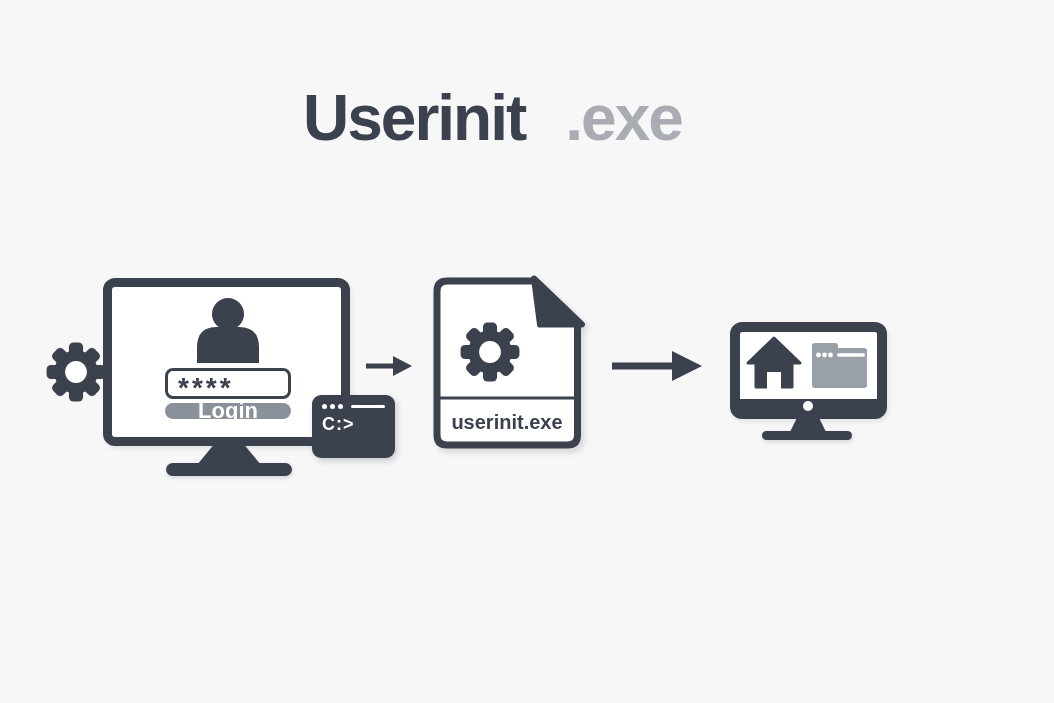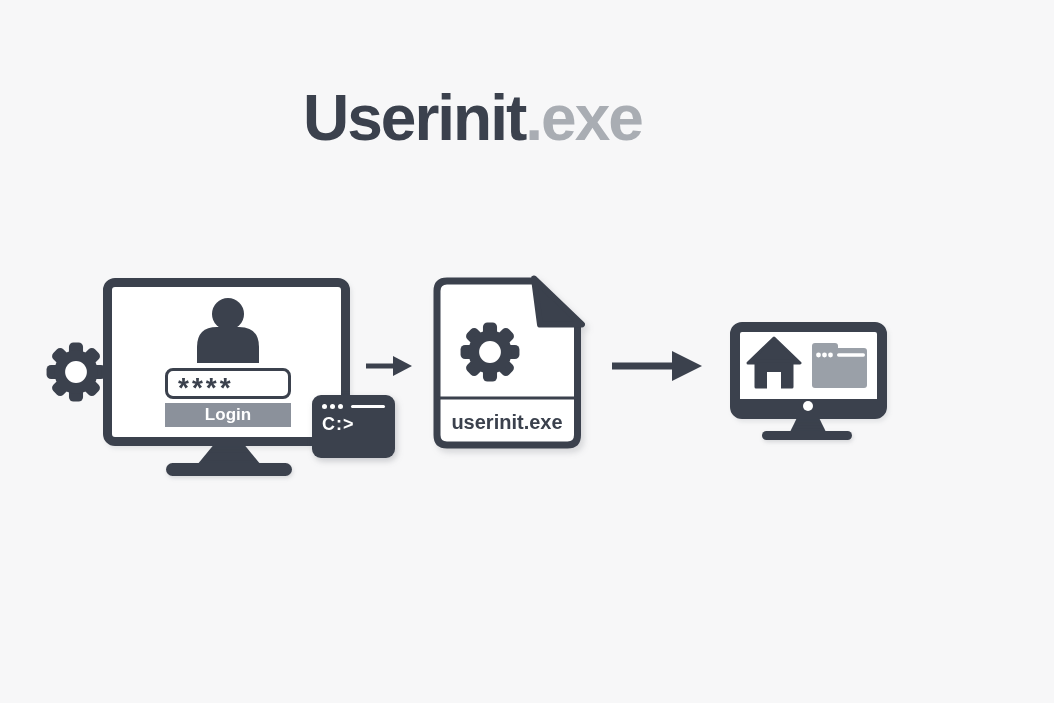--- a/index.html
+++ b/index.html
@@ -9,32 +9,32 @@
     --gray-light:#9aa0a8;
     --title-secondary:#a9adb3;
   }
   *{margin:0;padding:0;box-sizing:border-box;}
   html,body{background:var(--background);font-family:"Liberation Sans",sans-serif;}
   #stage{position:relative;width:1054px;height:703px;background:var(--background);overflow:hidden;}
   .abs{position:absolute;}
 
   
   .title{left:303px;top:82px;font-size:64px;font-weight:600;letter-spacing:-2px;color:var(--dark);line-height:72px;white-space:nowrap;}
-  .title .ext{color:var(--title-secondary);}
+  .title .ext{color:var(--title-secondary);margin-left:40px;}
 
   
   .monitor-frame{background:#ffffff;border:9px solid var(--dark);border-radius:12px;filter:drop-shadow(2px 3px 2px rgba(60,65,77,0.10));}
   .monitor-frame.desktop{border-width:10px;border-bottom-width:20px;}
   .stand{background:var(--dark);}
   .stand-base{background:var(--dark);border-radius:7px;filter:drop-shadow(1px 2px 2px rgba(60,65,77,0.18));}
 
   
   .password-field{left:165px;top:368px;width:126px;height:31px;background:#fff;border:3px solid var(--dark);border-radius:8px;z-index:3;display:flex;align-items:center;padding-left:10px;overflow:hidden;}
   .password-field span{font-size:28px;font-weight:700;letter-spacing:3px;color:var(--dark);transform:translateY(4px);}
-  .login-button{left:165px;top:403px;width:126px;height:24px;background:var(--gray);border-radius:0;z-index:3;display:flex;align-items:center;justify-content:center;color:#fff;font-size:17px;font-weight:700;}
+  .login-button{left:165px;top:403px;width:126px;height:16px;background:var(--gray);border-radius:10px;z-index:3;display:flex;align-items:center;justify-content:center;color:#fff;font-size:22px;font-weight:700;}
 
   
   .terminal{left:312px;top:395px;width:83px;height:63px;background:var(--dark);border-radius:9px;z-index:4;padding:9px 10px 0 10px;filter:drop-shadow(2px 3px 3px rgba(60,65,77,0.25));}
   .terminal .bar{display:flex;align-items:center;}
   .terminal .dot{width:5px;height:5px;border-radius:50%;background:#fff;margin-right:3px;}
   .terminal .line{flex:1;height:3.5px;background:#fff;border-radius:2px;margin-left:5px;}
   .terminal .prompt{margin-top:5px;color:#fff;font-size:18px;font-weight:700;letter-spacing:1px;}
 
   
   .file-label{left:436px;top:411px;width:142px;text-align:center;font-size:20px;font-weight:700;color:var(--dark);z-index:3;}

